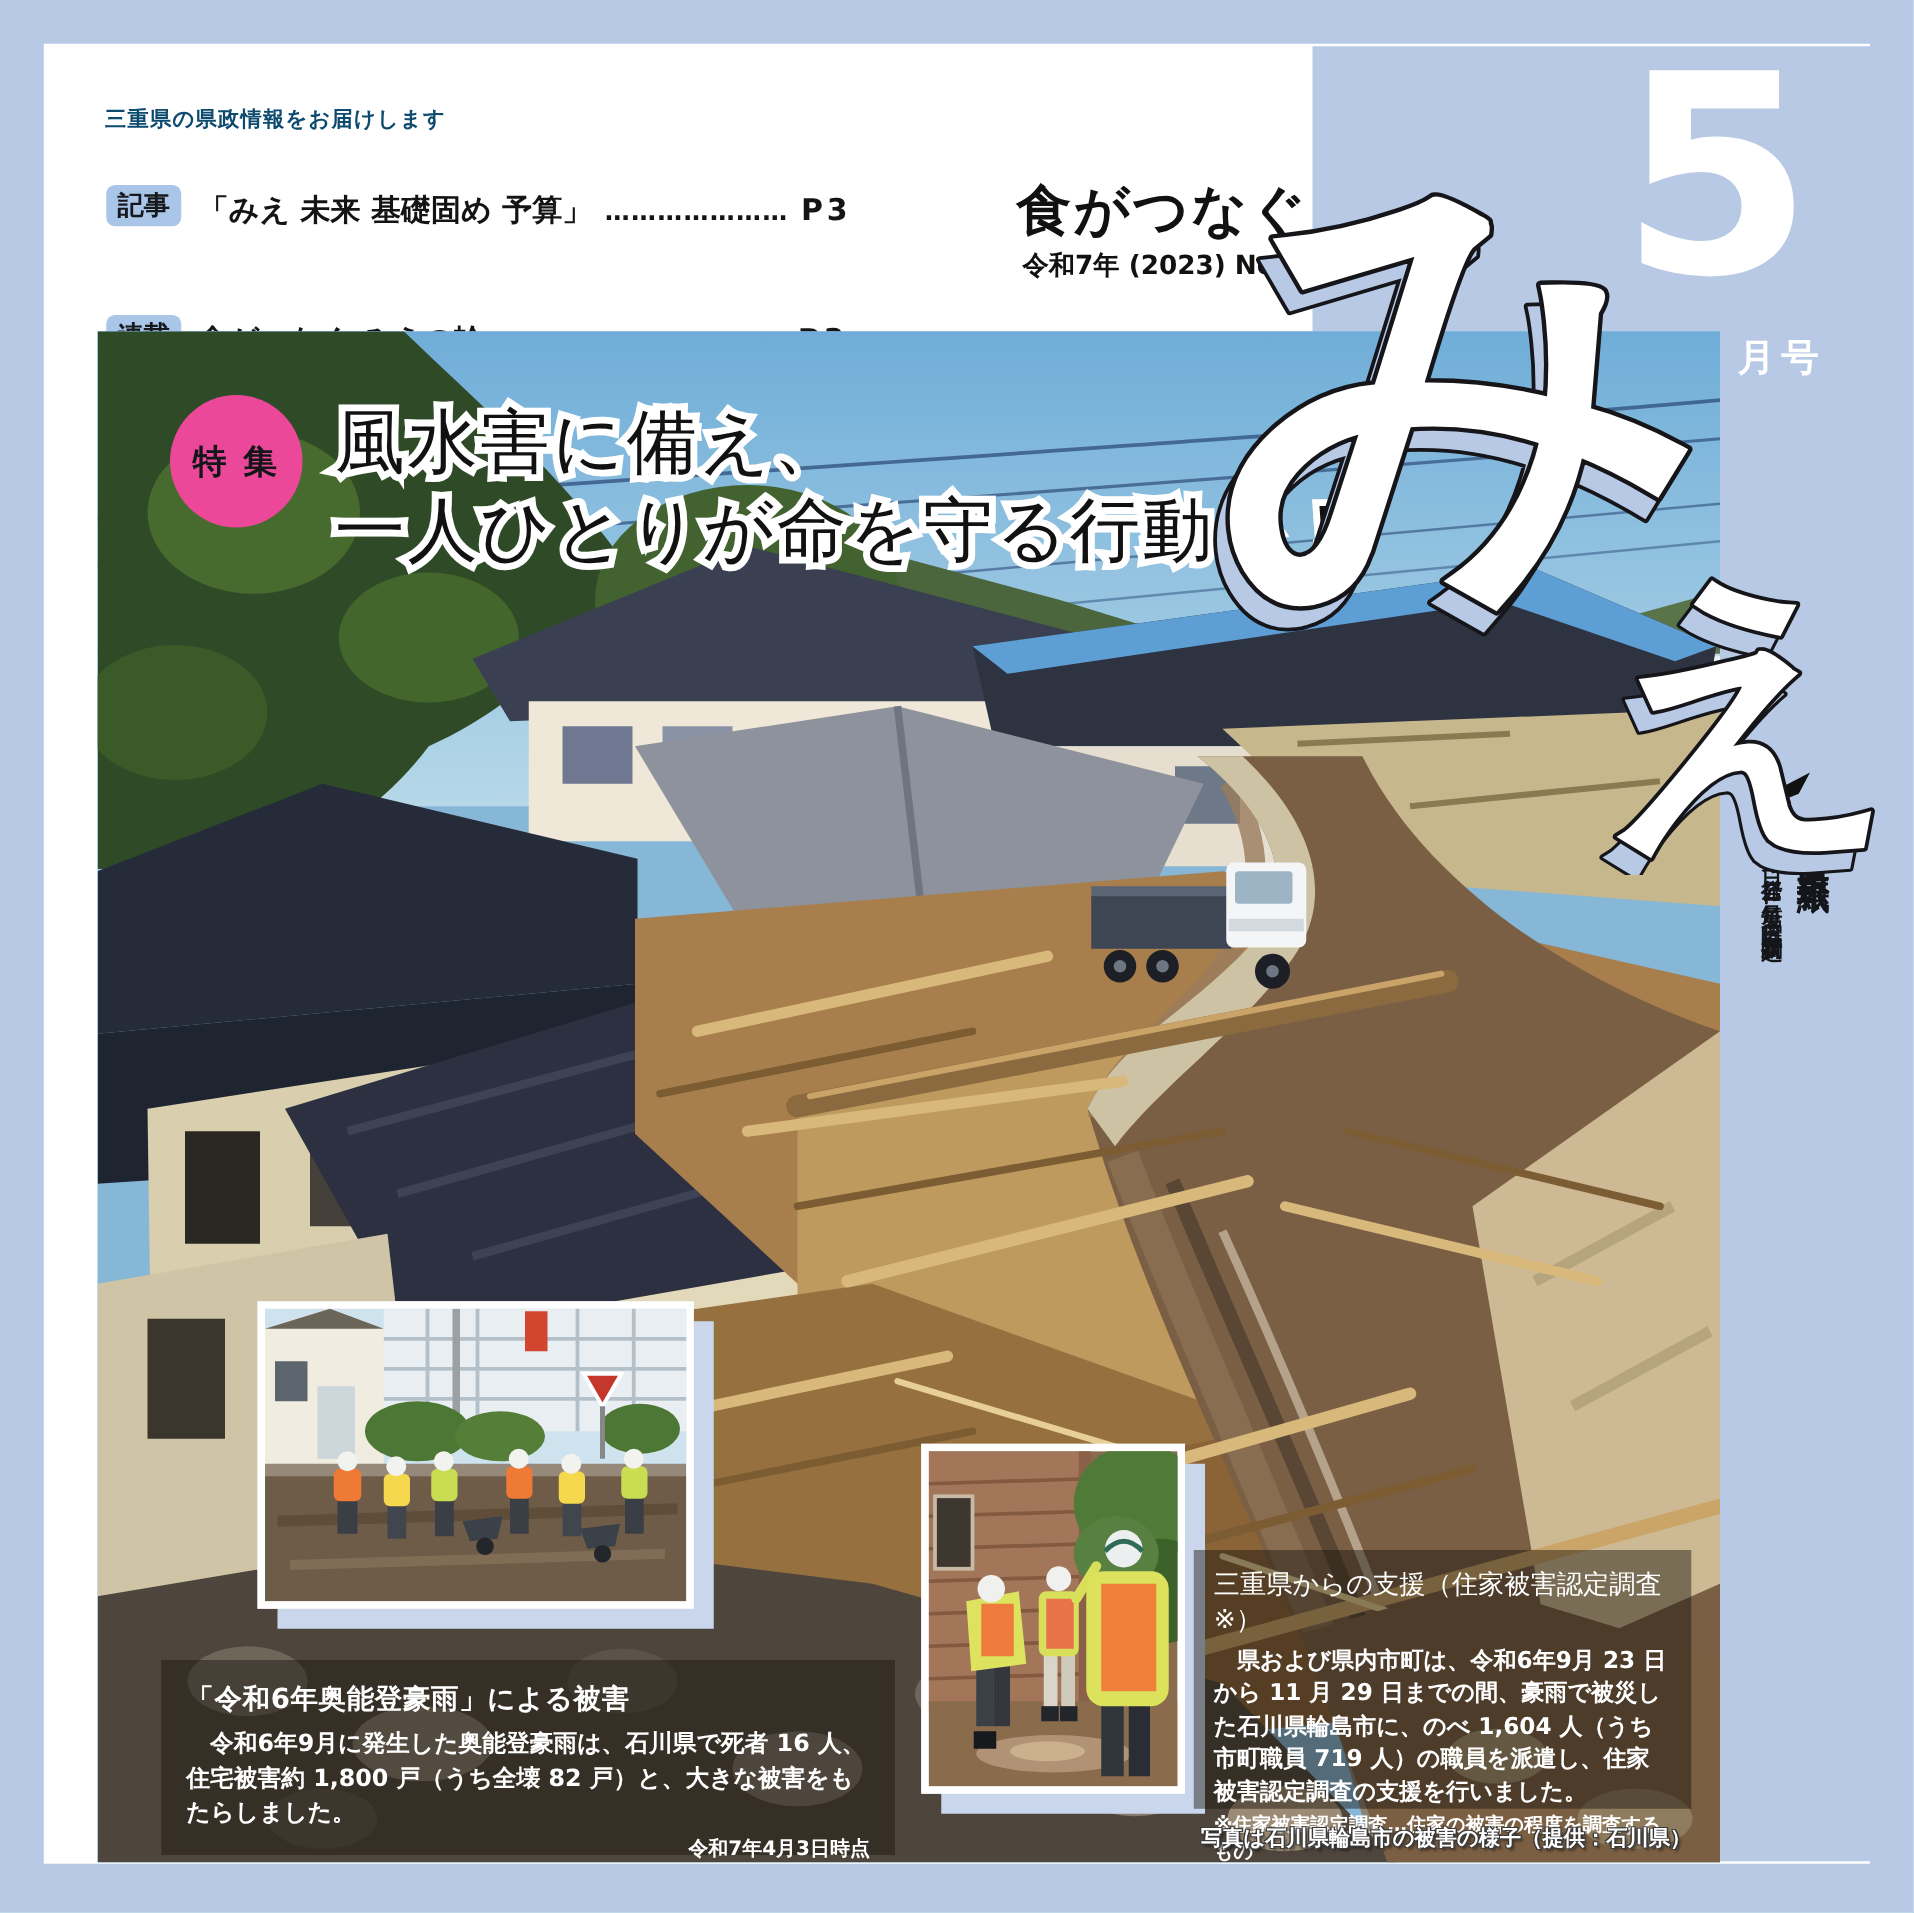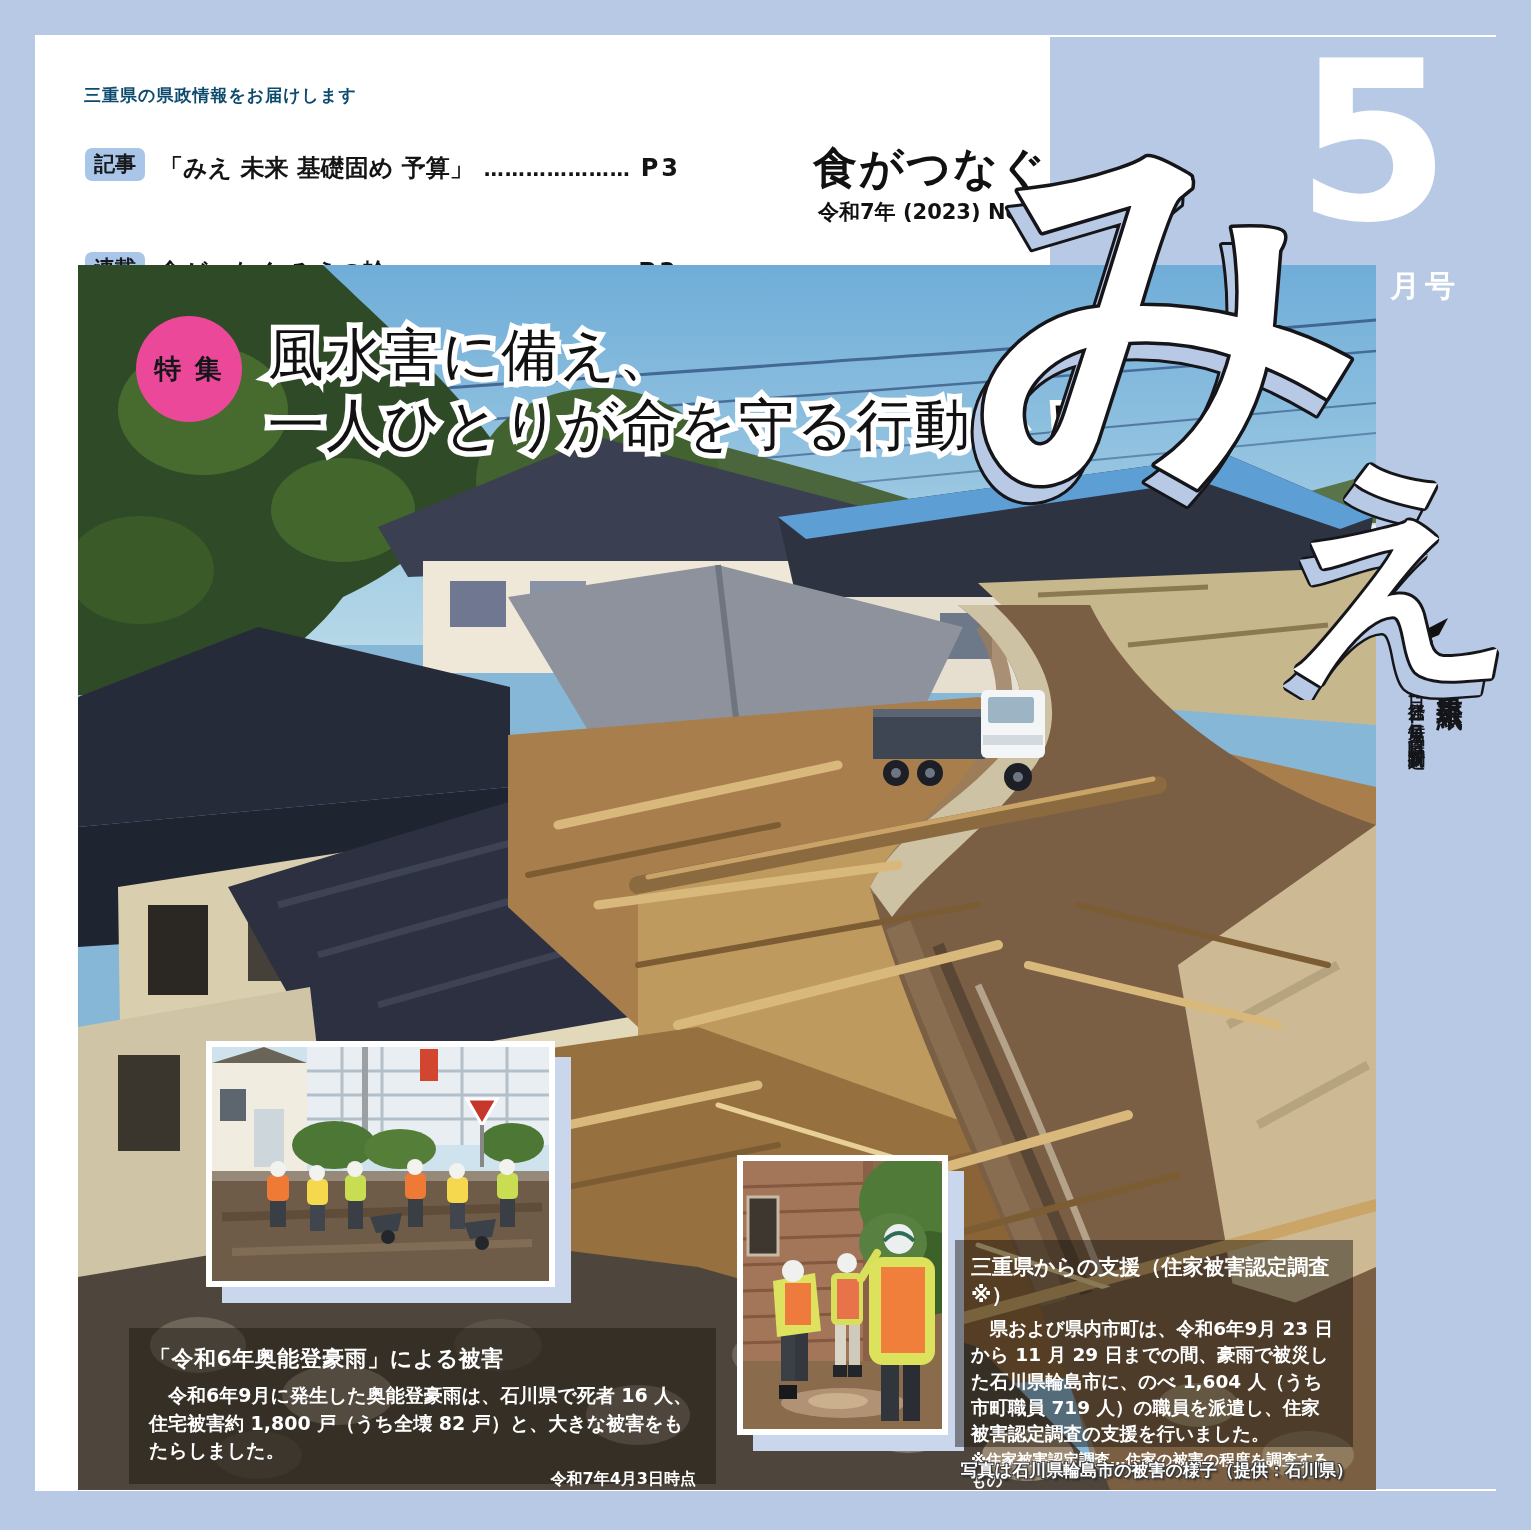--- a/index.html
+++ b/index.html
@@ -41,21 +41,21 @@
   .inset{position:absolute;border:6px solid #ffffff;box-shadow:16px 16px 0 0 #c9d6ec;background:#ddd;}
   .inset1{left:128px;top:776px;width:337px;height:234px;}
   .inset2{left:659px;top:890px;width:199px;height:268px;}
 
   .cap{position:absolute;background:rgba(25,20,14,0.46);color:#ffffff;box-sizing:border-box;}
   .cap1{left:51px;top:1063px;width:587px;height:156px;padding:16px 20px 12px;}
   .cap2{left:877px;top:975px;width:398px;height:207px;padding:13px 16px 10px;}
   .cap-title1{font-size:22px;font-weight:bold;margin-bottom:8px;letter-spacing:0.5px;}
   .cap-body1{font-size:19px;line-height:1.45;font-weight:bold;}
   .cap-asof{display:block;text-align:right;font-size:16px;font-weight:bold;margin-top:2px;}
-  .cap-title2{font-size:21px;font-weight:bold;margin-bottom:7px;}
+  .cap-title2{font-size:21px;font-weight:normal;margin-bottom:7px;}
   .cap-body2{font-size:18.5px;line-height:1.42;font-weight:bold;}
   .cap-note{font-size:15.5px;font-weight:bold;margin-top:3px;}
   .credit{position:absolute;right:23px;top:1194px;font-size:17px;font-weight:bold;color:#ffffff;
           text-shadow:1px 1px 0 #3a3a3a,-1px 1px 0 #3a3a3a,1px -1px 0 #3a3a3a,-1px -1px 0 #3a3a3a,2px 2px 2px rgba(0,0,0,.5);}
 
   
   .mie-logo{position:absolute;left:905px;top:20px;width:630px;height:680px;pointer-events:none;z-index:30;}
   .mie-logo text{font-family:"DejaVu Sans","Liberation Sans",sans-serif;font-weight:bold;paint-order:stroke;
                  stroke-linejoin:round;stroke-linecap:round;}
 

